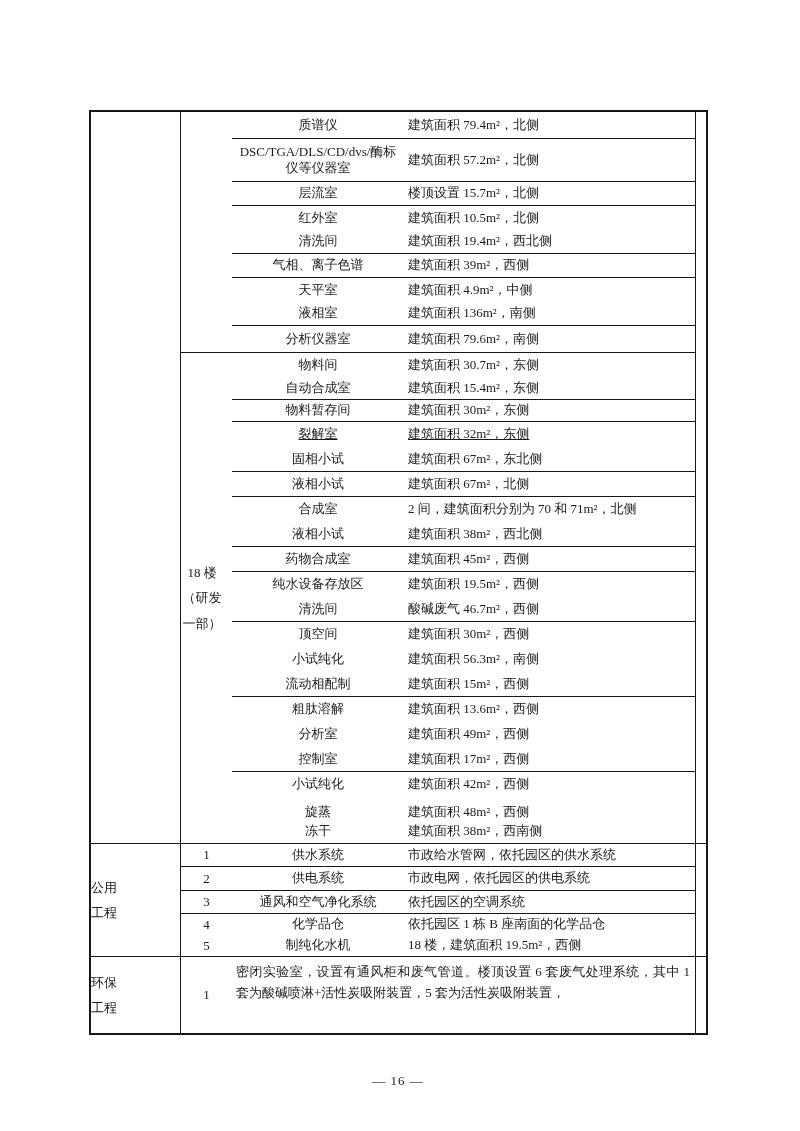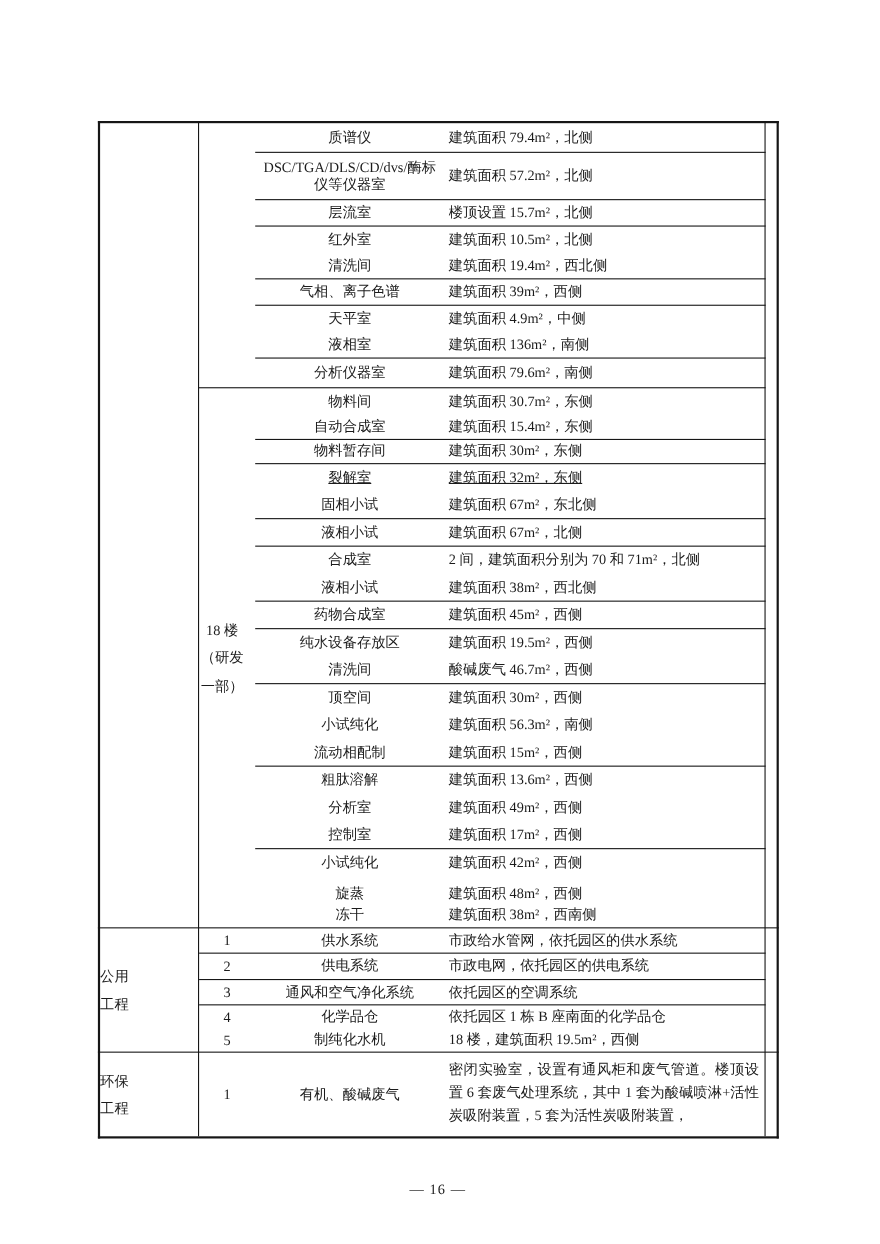--- a/index.html
+++ b/index.html
@@ -190,19 +190,18 @@
     <div class="numcell">5</div>
     <div class="cname">制纯化水机</div>
     <div class="cdesc">18 楼，建筑面积 19.5m²，西侧</div>
   </div>
 
   <div class="vlabel" style="left:89px;top:957px;width:91px;height:76px;">
     <span style="width:30px;">环保工程</span>
   </div>
   <div class="crow" style="top:957px;height:76px;">
     <div class="numcell">1</div>
-    <div class="cname">有机、酸碱废气</div>
     <div class="cdesc multiline">密闭实验室，设置有通风柜和废气管道。楼顶设置 6 套废气处理系统，其中 1 套为酸碱喷淋+活性炭吸附装置，5 套为活性炭吸附装置，</div>
   </div>
 
   <div class="footer">— 16 —</div>
 
 </div>
 
 </body></html>

